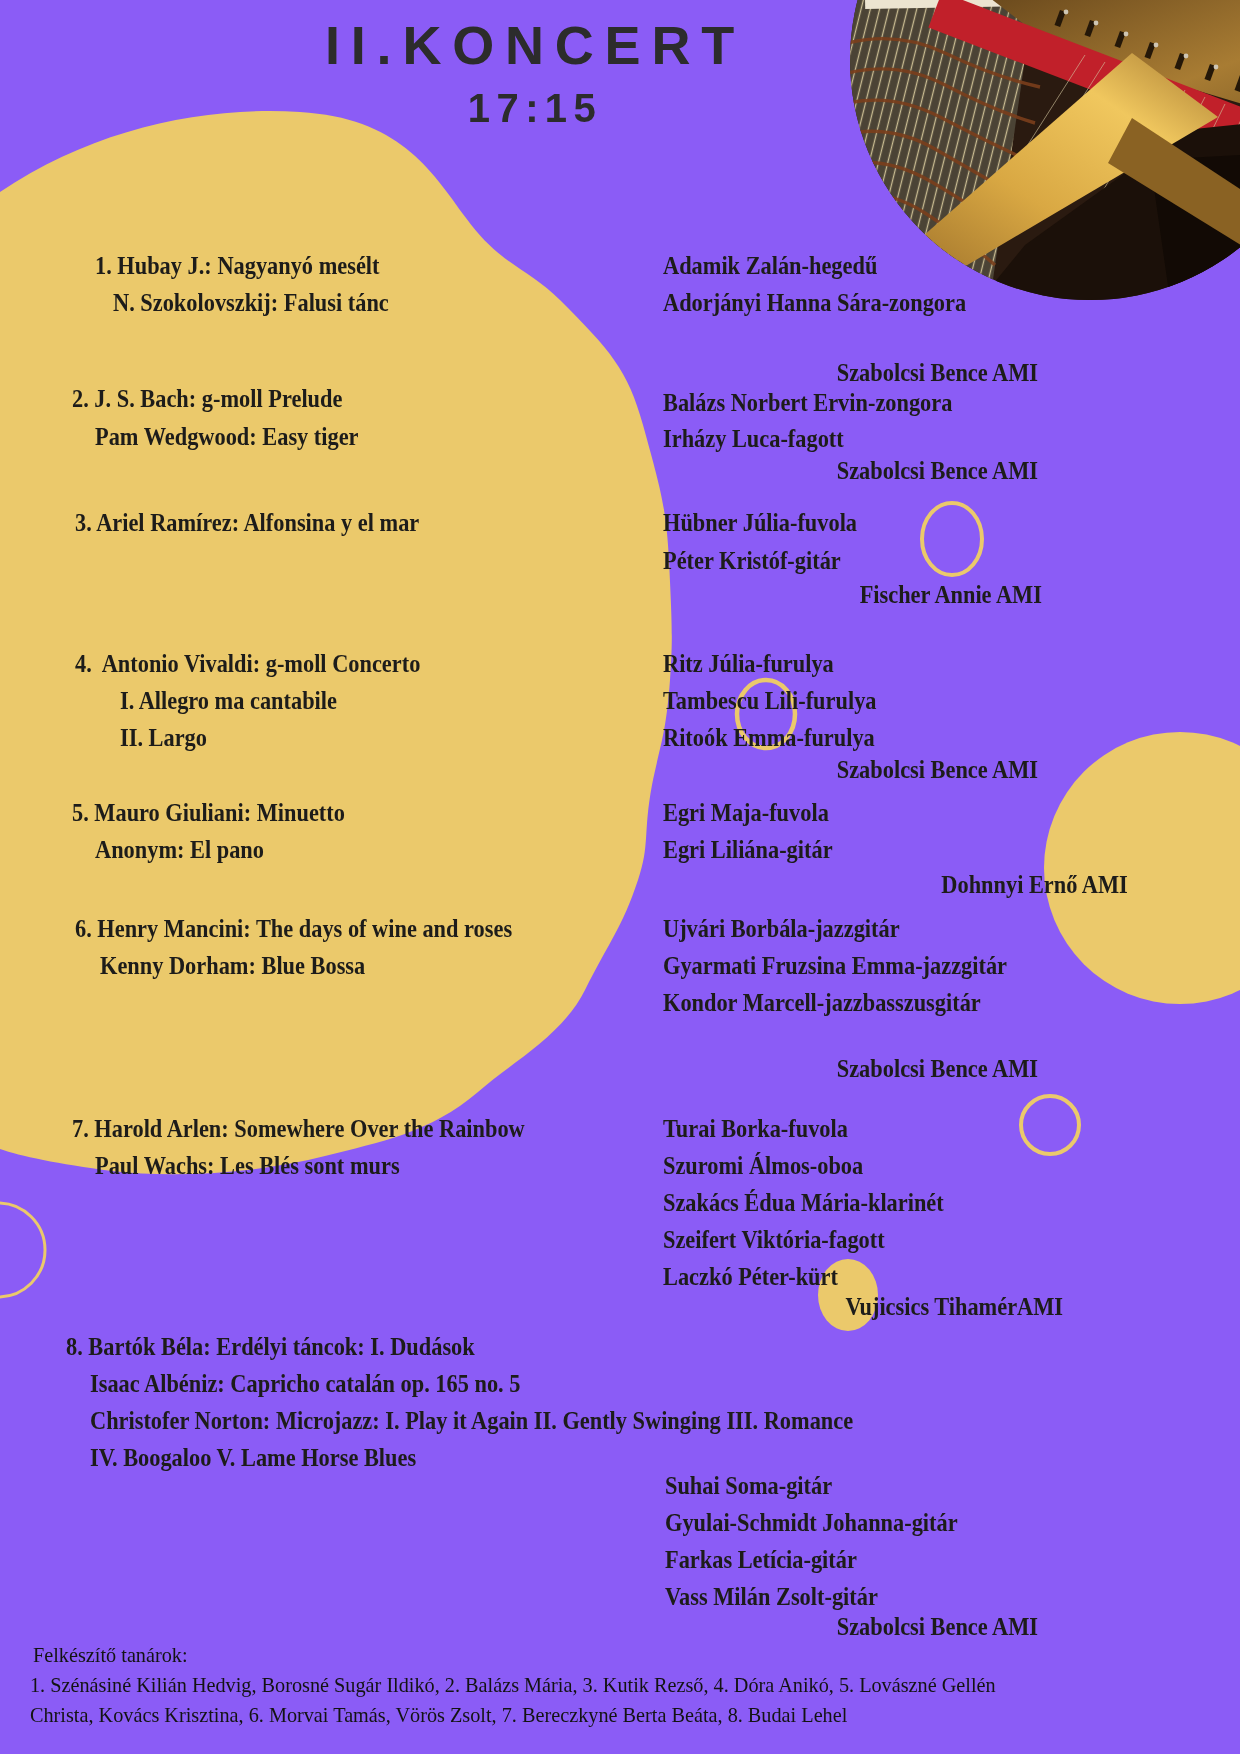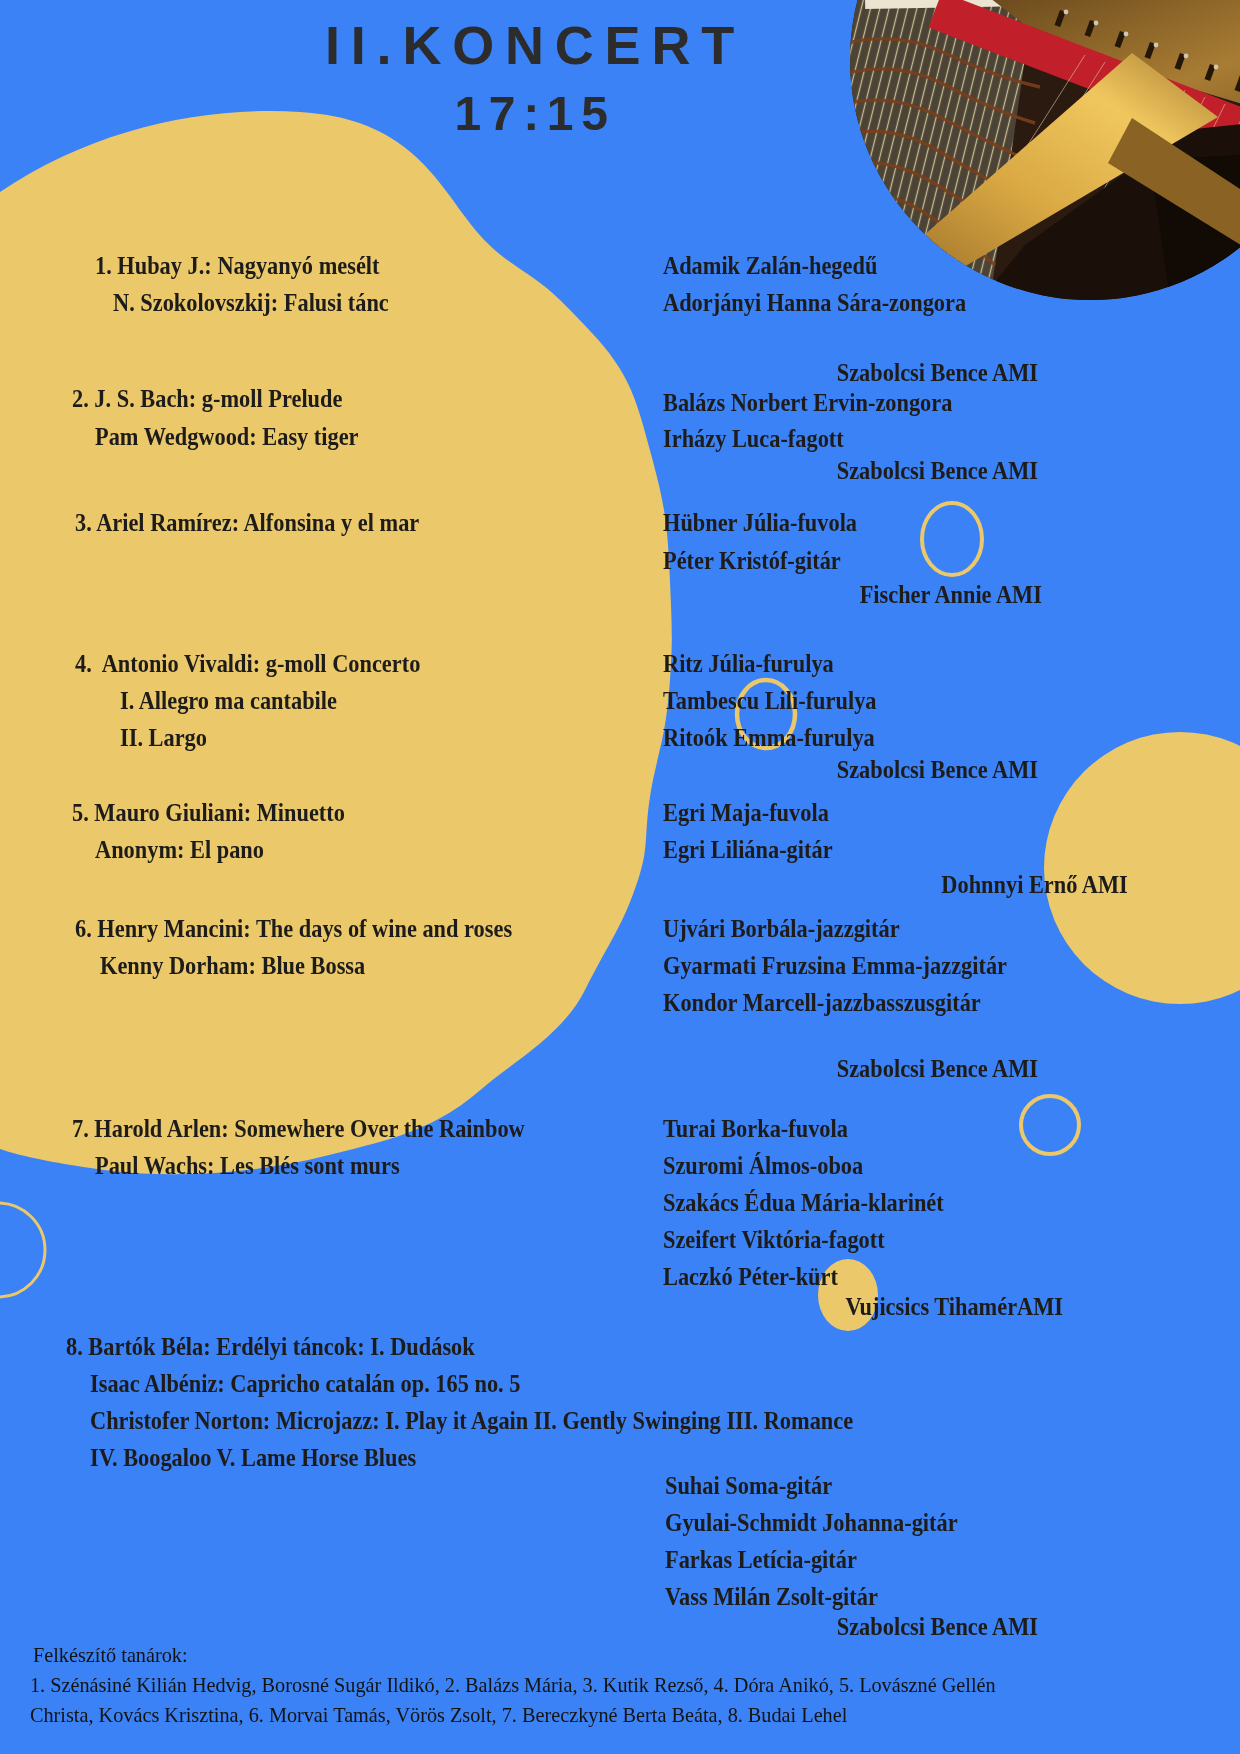--- a/index.html
+++ b/index.html
@@ -1,33 +1,33 @@
 <!DOCTYPE html>
 <html><head>
 <meta charset="utf-8">
 <style>
   html,body{margin:0;padding:0;background:#888;}
   .page{
-    position:relative;width:1240px;height:1754px;background:#3b82f6;
+    position:relative;width:1240px;height:1754px;background:#8b5cf6;
     overflow:hidden;font-family:"Liberation Serif",serif;color:#1d1c1a;
     margin:0 auto;
   }
   .decor{position:absolute;left:0;top:0;z-index:0;}
   .photo-circle{
     position:absolute;left:850px;top:-180px;width:480px;height:480px;
     border-radius:50%;overflow:hidden;z-index:1;
   }
   .title-block{
     position:absolute;left:0;top:0;width:1070px;text-align:center;z-index:2;
     font-family:"Liberation Sans",sans-serif;font-weight:700;color:#2c2c2c;
   }
   .title-line1{position:absolute;left:0;top:14px;width:100%;
     font-size:54px;letter-spacing:0.20em;}
   .title-line2{position:absolute;left:0;top:86px;width:100%;
-    font-size:48px;letter-spacing:0.16em;}
+    font-size:40px;letter-spacing:0.16em;}
   .pl,.perf{
     position:absolute;z-index:2;font-size:26px;font-weight:700;line-height:31px;
     white-space:pre;transform:scaleX(.86);transform-origin:0 0;
   }
   .tl{
     position:absolute;z-index:2;font-size:26px;font-weight:700;line-height:31px;
     white-space:pre;transform:scaleX(.86);transform-origin:100% 0;text-align:right;
   }
   .foot{
     position:absolute;z-index:2;font-size:22px;font-weight:400;line-height:28px;

